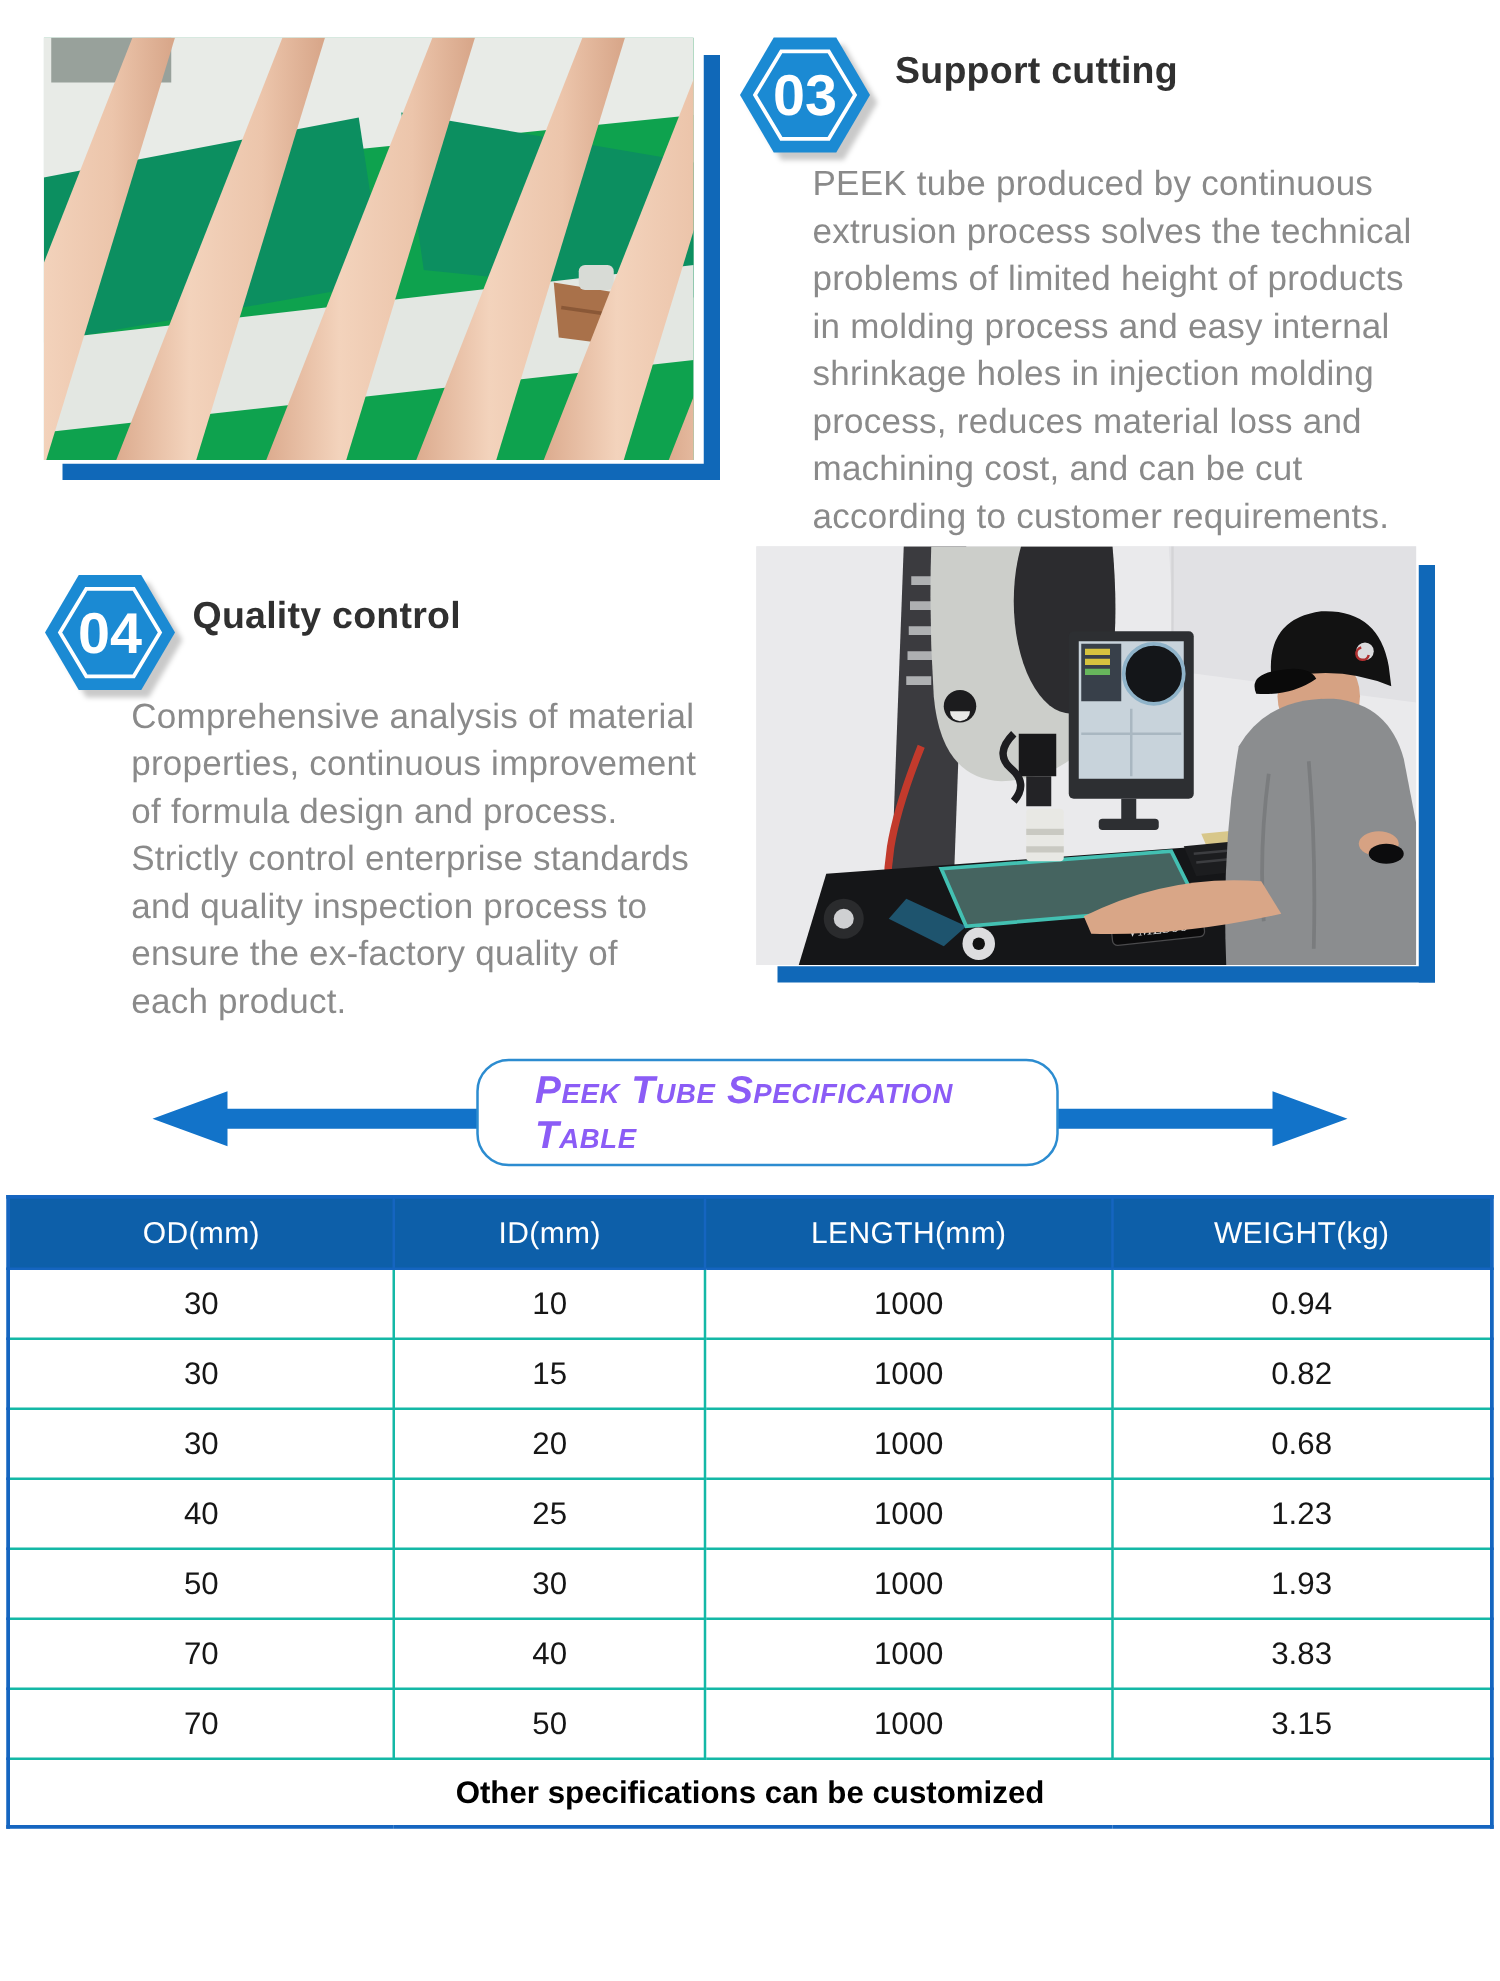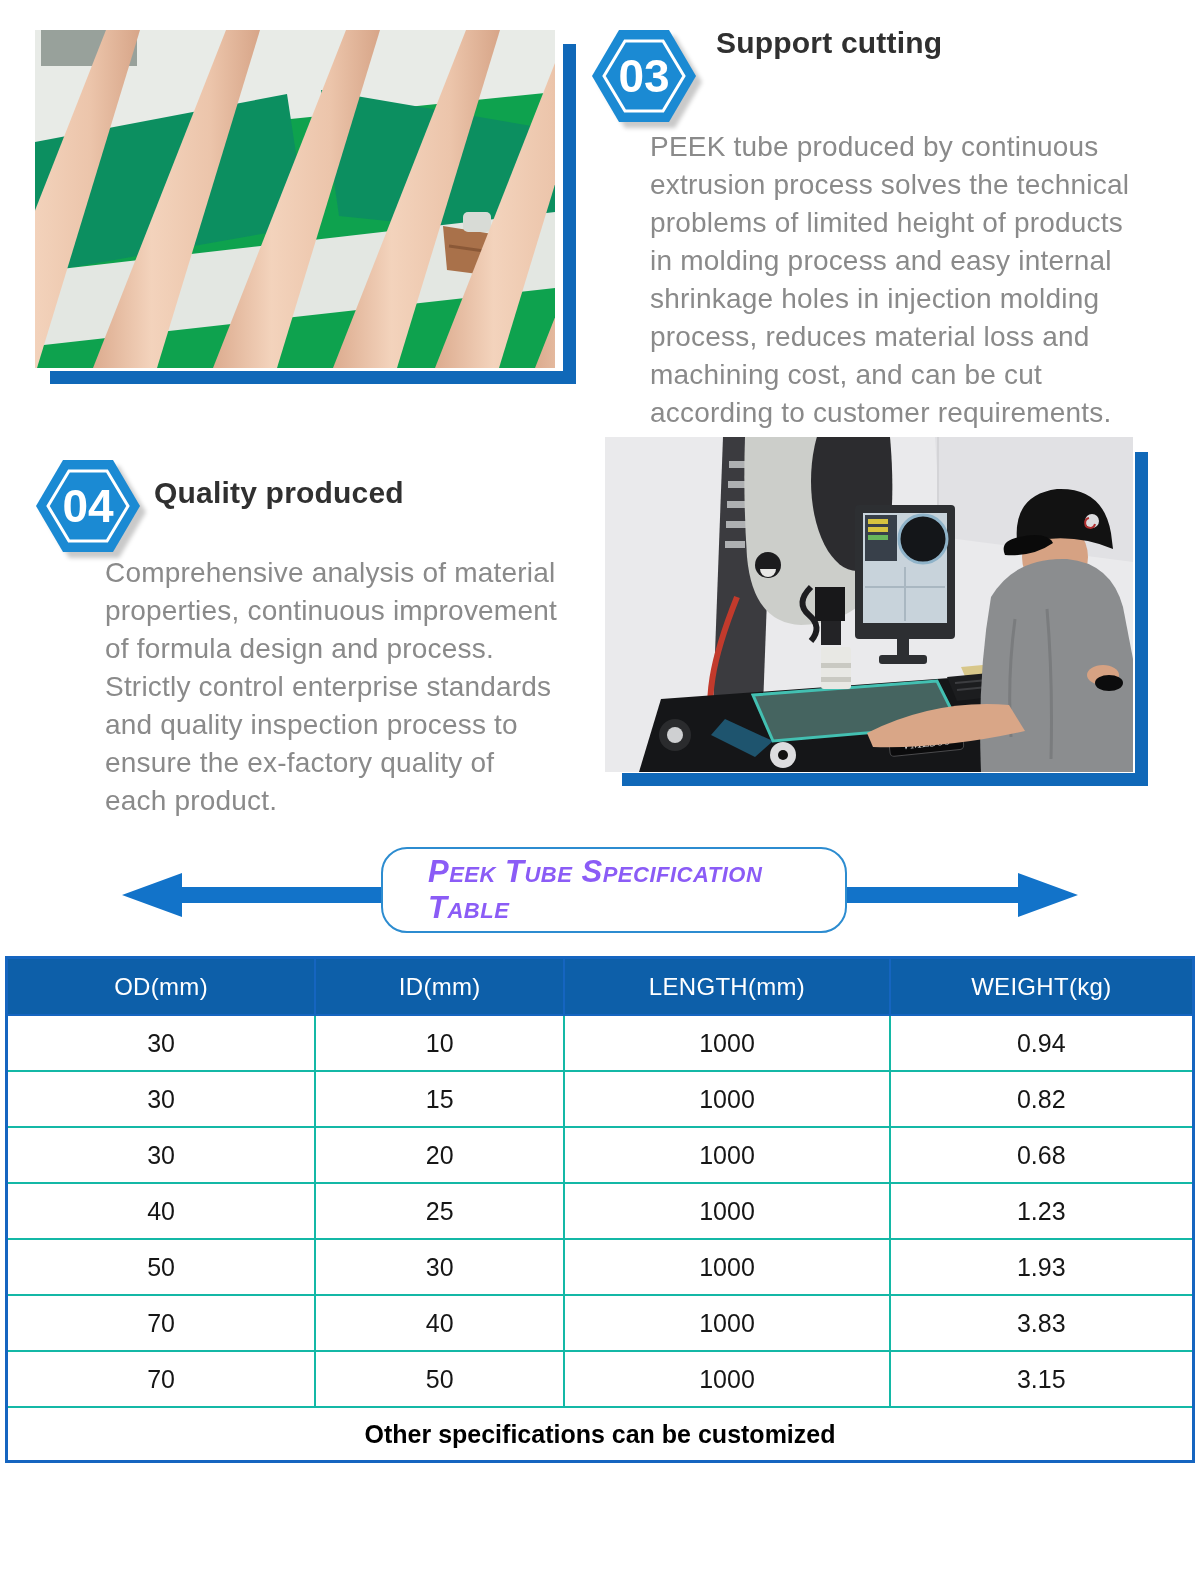--- a/index.html
+++ b/index.html
@@ -71,38 +71,38 @@
     </svg>
   </div>
 
   <div class="badge" style="left:592px;top:28px;">
     <svg width="104" height="96" viewBox="0 0 104 96">
       <polygon points="0,48 27,2 77,2 104,48 77,94 27,94" fill="#1b8ad3"></polygon>
       <polygon points="12,48 33,13 71,13 92,48 71,83 33,83" fill="none" stroke="#ffffff" stroke-width="3"></polygon>
       <text x="52" y="64" text-anchor="middle">03</text>
     </svg>
   </div>
-  <div class="sec-title" style="left:716px;top:26px;text-align:center;">Support cutting</div>
+  <div class="sec-title" style="left:716px;top:40px;text-align:center;">Support cutting</div>
   <div class="para" style="left:650px;top:128px;width:520px;">PEEK tube produced by continuous
 extrusion process solves the technical
 problems of limited height of products
 in molding process and easy internal
 shrinkage holes in injection molding
 process, reduces material loss and
 machining cost, and can be cut
 according to customer requirements.</div>
 
   <div class="badge" style="left:36px;top:458px;">
     <svg width="104" height="96" viewBox="0 0 104 96">
       <polygon points="0,48 27,2 77,2 104,48 77,94 27,94" fill="#1b8ad3"></polygon>
       <polygon points="12,48 33,13 71,13 92,48 71,83 33,83" fill="none" stroke="#ffffff" stroke-width="3"></polygon>
       <text x="52" y="64" text-anchor="middle">04</text>
     </svg>
   </div>
-  <div class="sec-title" style="left:154px;top:476px;">Quality produced</div>
+  <div class="sec-title" style="left:154px;top:476px;">Quality control</div>
   <div class="para" style="left:105px;top:554px;width:510px;">Comprehensive analysis of material
 properties, continuous improvement
 of formula design and process.
 Strictly control enterprise standards
 and quality inspection process to
 ensure the ex-factory quality of
 each product.</div>
 
   <div class="frame-bar" style="left:1135px;top:452px;width:13px;height:334px;"></div>
   <div class="frame-bar" style="left:622px;top:773px;width:526px;height:13px;"></div>

